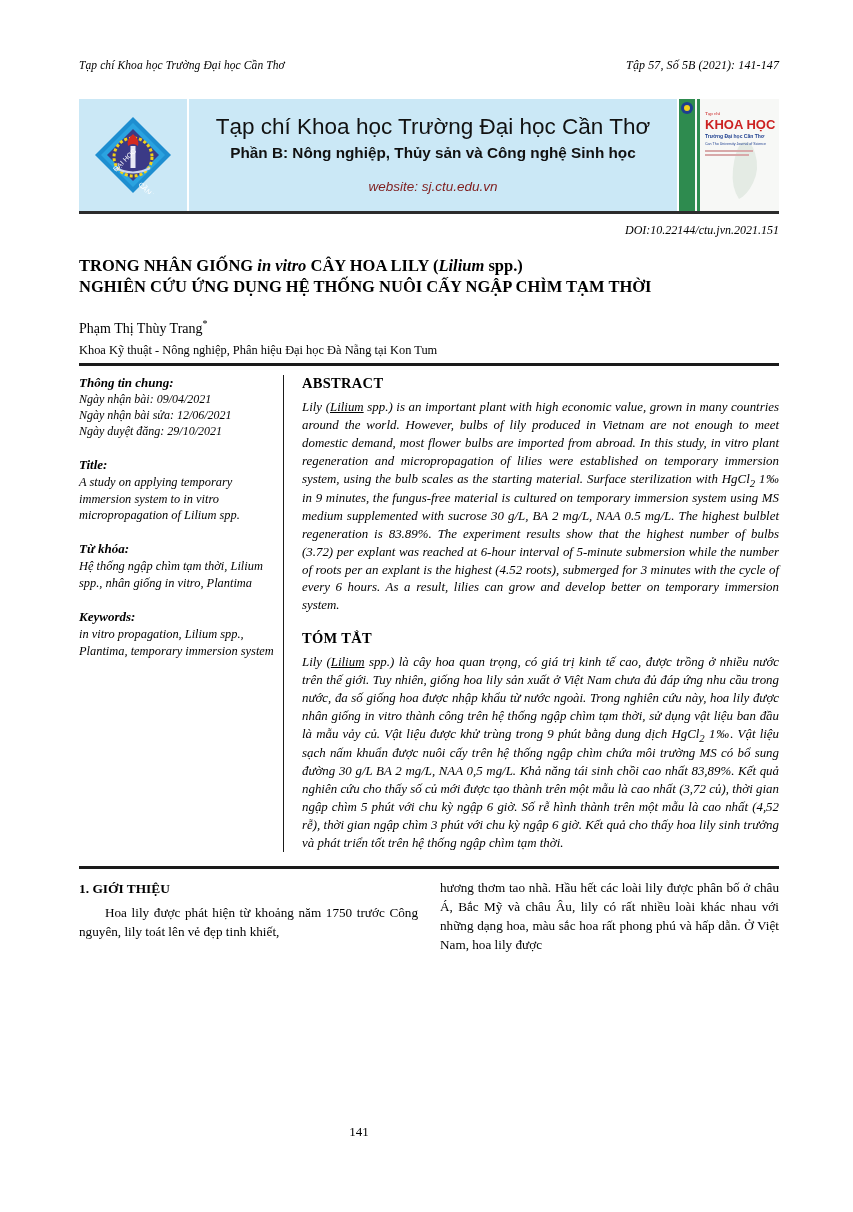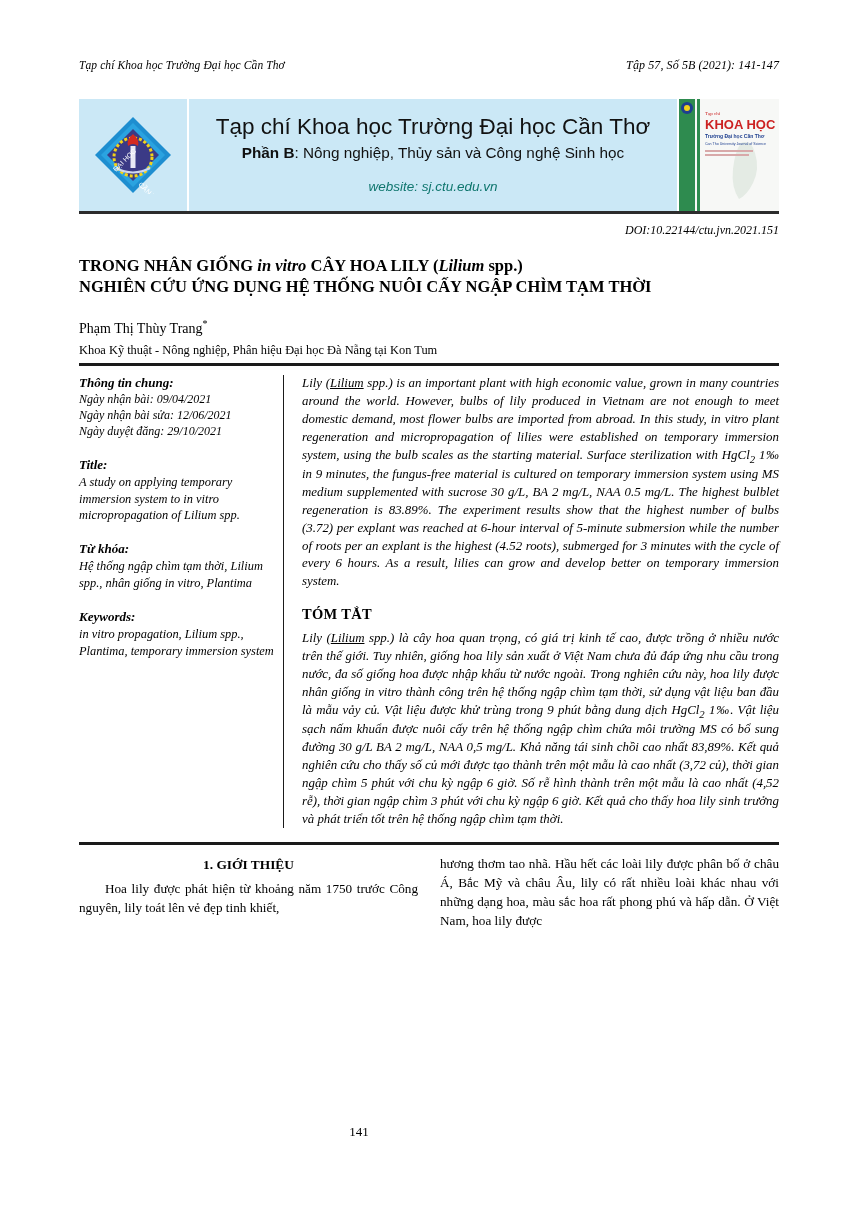--- a/index.html
+++ b/index.html
@@ -82,27 +82,27 @@
     white-space: nowrap;
   }
   .banner-sub {
     font-family: "Liberation Sans", "DejaVu Sans", sans-serif;
     font-size: 15.3px;
     font-weight: bold;
     color: #111111;
     margin-top: 4px;
     white-space: nowrap;
   }
-  .banner-sub .thin { font-weight: normal; }
+  .banner-sub .thin { font-weight: bold; }
   .banner-web {
     font-family: "Liberation Sans", "DejaVu Sans", sans-serif;
     font-size: 13.5px;
     font-style: italic;
     margin-top: 17px;
-    color: #0f766e;
+    color: #7f1d1d;
   }
   .banner-cover {
     width: 100px;
     flex: 0 0 100px;
     border-left: 2px solid #ffffff;
     position: relative;
     background: #86efac;
     overflow: hidden;
   }
 
@@ -210,21 +210,20 @@
   .intro-col {
     flex: 1 1 0;
     font-size: 13.2px;
     line-height: 1.42;
     text-align: justify;
   }
   .intro-head {
     font-weight: bold;
     font-size: 13.4px;
     margin-bottom: 6px;
-    text-align: center;
   }
   .intro-p {
     text-indent: 26px;
   }
   .intro-col.right-col { padding-top: 0px; }
   .intro-col.right-col .intro-p { text-indent: 0; }
 
   .pagenum {
     position: absolute;
     left: 0;
@@ -320,20 +319,21 @@
         <div class="sb-para">Hệ thống ngập chìm tạm thời, Lilium spp., nhân giống in vitro, Plantima</div>
 
         <div class="sb-gap"></div>
 
         <div class="sb-head">Keywords:</div>
         <div class="sb-para">in vitro propagation, Lilium spp., Plantima, temporary immersion system</div>
       </div>
 
       <div class="col-right">
 
+        <div class="sec-head">ABSTRACT</div>
         <div class="abs-body"><span>Lily (</span><span class="u">Lilium</span><span> spp.) is an important plant with high economic value, grown in many countries around the world. However, bulbs of lily produced in Vietnam are not enough to meet domestic demand, most flower bulbs are imported from abroad. In this study, in vitro plant regeneration and micropropagation of lilies were established on temporary immersion system, using the bulb scales as the starting material. Surface sterilization with HgCl</span><sub>2</sub><span> 1‰ in 9 minutes, the fungus-free material is cultured on temporary immersion system using MS medium supplemented with sucrose 30 g/L, BA 2 mg/L, NAA 0.5 mg/L. The highest bulblet regeneration is 83.89%. The experiment results show that the highest number of bulbs (3.72) per explant was reached at 6-hour interval of 5-minute submersion while the number of roots per an explant is the highest (4.52 roots), submerged for 3 minutes with the cycle of every 6 hours. As a result, lilies can grow and develop better on temporary immersion system.</span></div>
 
         <div class="abs-gap"></div>
 
         <div class="sec-head">TÓM TẮT</div>
         <div class="abs-body"><span>Lily (</span><span class="u">Lilium</span><span> spp.) là cây hoa quan trọng, có giá trị kinh tế cao, được trồng ở nhiều nước trên thế giới. Tuy nhiên, giống hoa lily sản xuất ở Việt Nam chưa đủ đáp ứng nhu cầu trong nước, đa số giống hoa được nhập khẩu từ nước ngoài. Trong nghiên cứu này, hoa lily được nhân giống in vitro thành công trên hệ thống ngập chìm tạm thời, sử dụng vật liệu ban đầu là mẫu vảy củ. Vật liệu được khử trùng trong 9 phút bằng dung dịch HgCl</span><sub>2</sub><span> 1‰. Vật liệu sạch nấm khuẩn được nuôi cấy trên hệ thống ngập chìm chứa môi trường MS có bổ sung đường 30 g/L BA 2 mg/L, NAA 0,5 mg/L. Khả năng tái sinh chồi cao nhất 83,89%. Kết quả nghiên cứu cho thấy số củ mới được tạo thành trên một mẫu là cao nhất (3,72 củ), thời gian ngập chìm 5 phút với chu kỳ ngập 6 giờ. Số rễ hình thành trên một mẫu là cao nhất (4,52 rễ), thời gian ngập chìm 3 phút với chu kỳ ngập 6 giờ. Kết quả cho thấy hoa lily sinh trưởng và phát triển tốt trên hệ thống ngập chìm tạm thời.</span></div>
       </div>
     </div>
 
     <div class="rule-bottom"></div>

